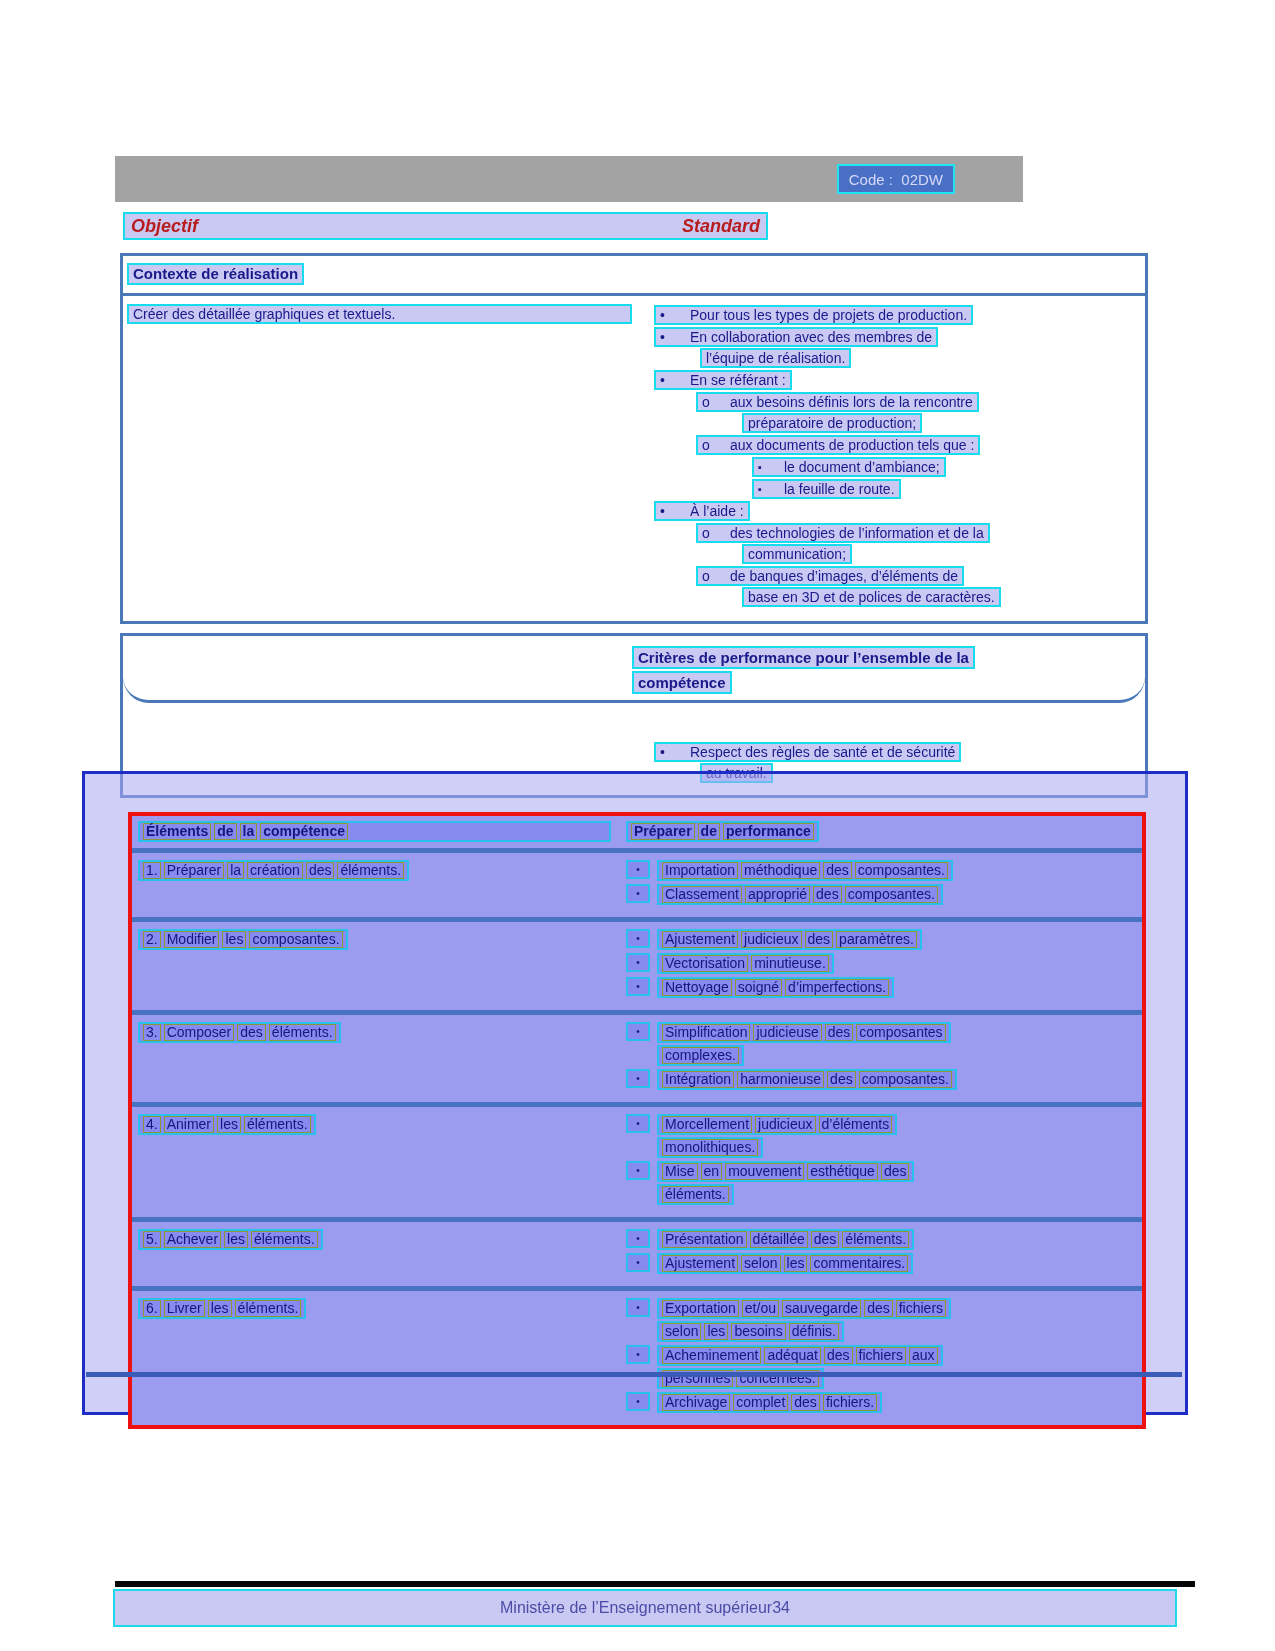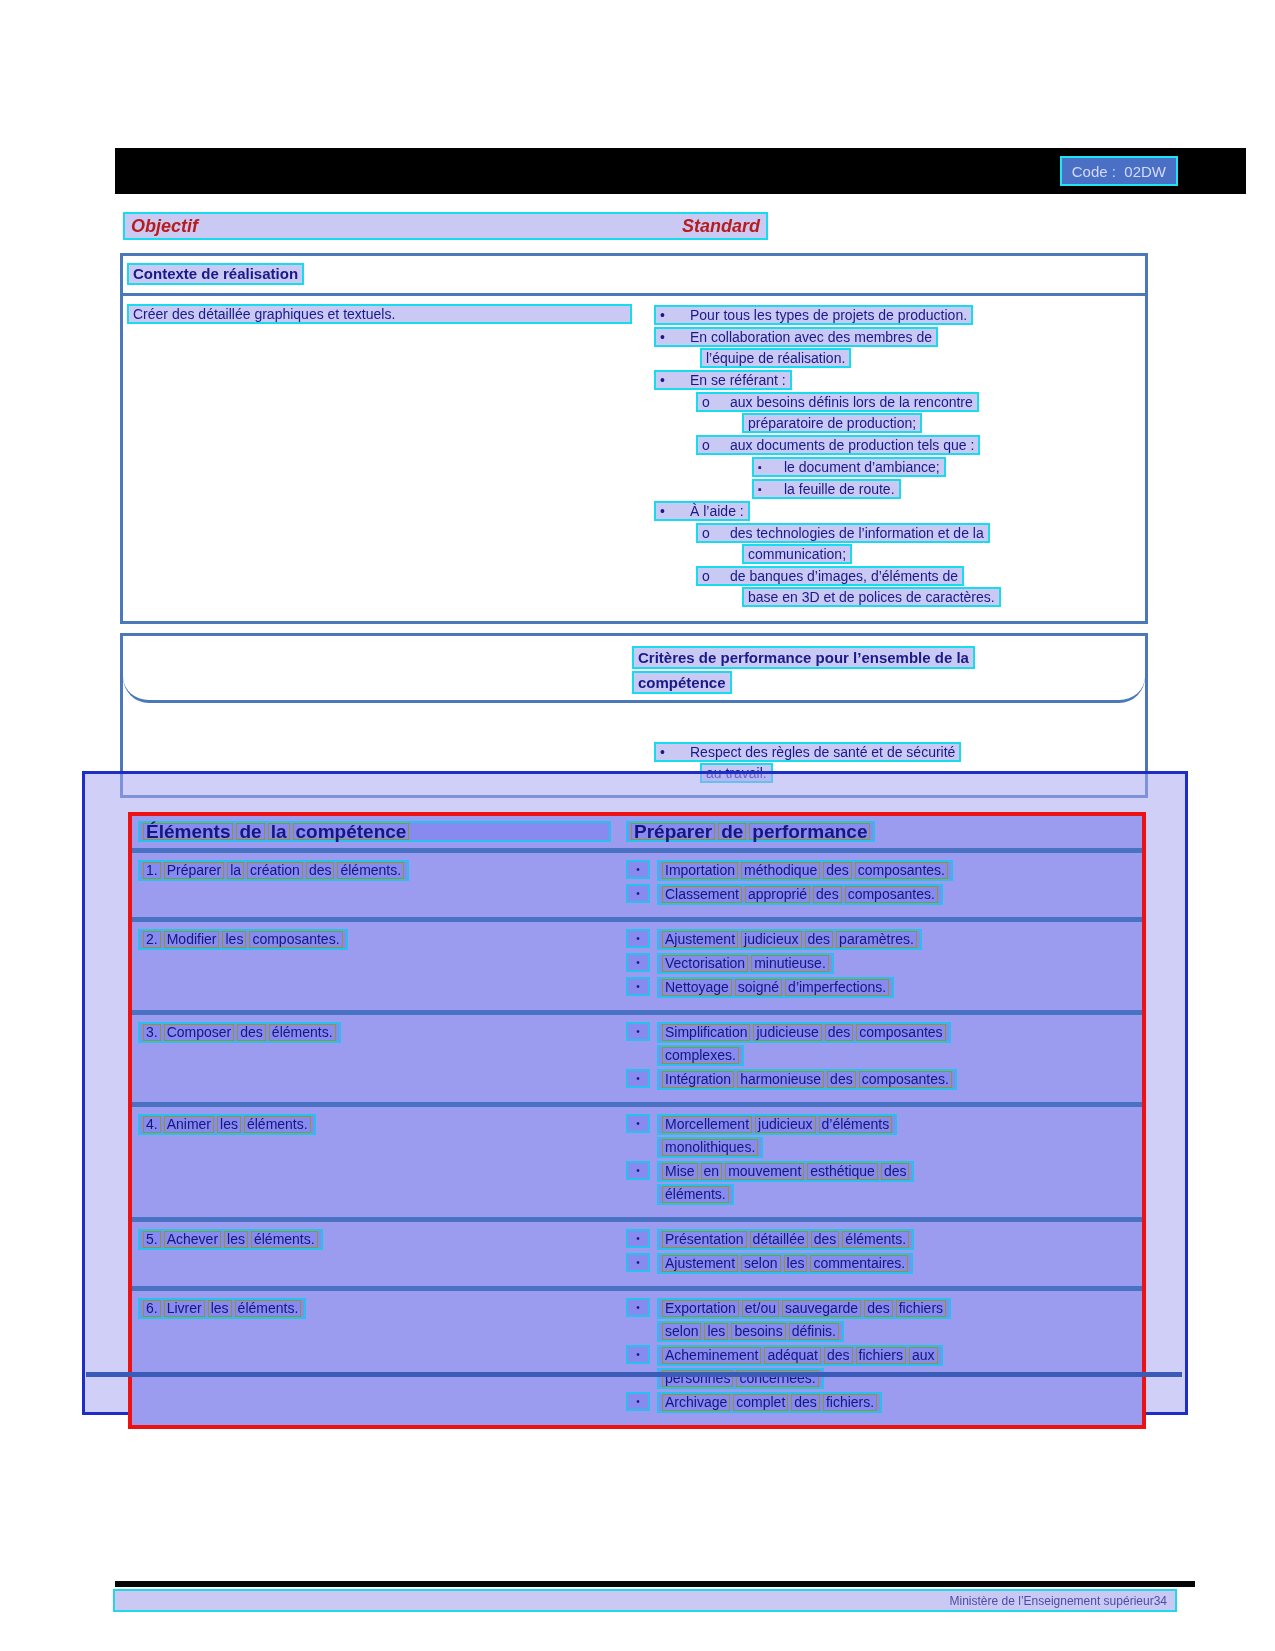--- a/index.html
+++ b/index.html
@@ -1,21 +1,21 @@
 <!DOCTYPE html>
 <html><head>
 <meta charset="utf-8">
 <style>
   html,body{margin:0;padding:0;}
   body{
     width:1275px;height:1651px;position:relative;background:#ffffff;
     font-family:"Liberation Sans",sans-serif;overflow:hidden;
   }
   
-  .header-bar{position:absolute;left:115px;top:148px;width:1131px;height:46px;background:#000000;}
+  .header-bar{position:absolute;left:115px;top:156px;width:908px;height:46px;background:#a3a3a3;}
   .code-box{position:absolute;right:68px;top:8px;height:26px;display:flex;align-items:center;
     background:#4a70c6;border:2px solid #1fe4f2;color:#d6d9f8;font-size:15px;padding:0 10px;white-space:pre;}
   
   .obj-row{position:absolute;left:123px;top:212px;width:629px;height:24px;background:#c9c9f4;
     border:2px solid #16dcee;display:flex;justify-content:space-between;align-items:center;
     padding:0 6px;font-size:18px;font-weight:bold;font-style:italic;color:#b91c1c;}
   
   .tbl{position:absolute;background:#ffffff;border:3px solid #4a78b8;box-sizing:border-box;}
   .t1{left:120px;top:253px;width:1028px;}
   .t2{left:120px;top:633px;width:1028px;}
@@ -44,34 +44,34 @@
     background:rgba(168,168,243,0.55);border:3px solid #1d2dc6;z-index:5;}
   
   .t3{position:absolute;left:128px;top:812px;width:1010px;min-height:545px;background:#9b9bf0;
     border:4px solid #ee1111;z-index:6;color:#16167e;box-sizing:content-box;}
   .t3 .grid3{display:grid;grid-template-columns:488px 1fr;}
   .t3-header{padding:5px 6px 6px 6px;}
   .t3 .row{padding:6px 6px 9px 6px;}
   .rl{display:inline-flex;flex-wrap:wrap;gap:3px;background:rgba(116,122,235,0.5);
     border:2px solid #29c0ee;padding:0 3px;width:fit-content;line-height:15px;font-size:14px;color:#16167e;}
   .rl .w{border:1px solid #8f9533;padding:0 2px;}
-  .t3-header .rl{font-weight:bold;font-size:19px;}
+  .t3-header .rl{font-weight:bold;font-size:14px;}
   .t3-header .rl.fullw{width:97%;}
   .sep{height:5px;background:#4a72c2;}
   .crit{display:flex;align-items:flex-start;margin:1px 0 3px 0;}
   .bsq{flex:0 0 auto;width:20px;height:15px;border:2px solid #29c0ee;background:rgba(116,122,235,0.5);
     display:flex;align-items:center;justify-content:center;font-size:10px;margin-right:7px;color:#16167e;}
   .clines{display:flex;flex-direction:column;gap:2px;}
   .cl .rl{margin-top:1px;}
   .shadow{position:absolute;left:86px;top:1372px;width:1096px;height:5px;background:#3a5cb8;z-index:6;}
   
   .fline{position:absolute;left:115px;top:1581px;width:1080px;height:6px;background:#060606;}
-  .fbar{position:absolute;left:113px;top:1589px;width:1064px;height:23px;background:#c9c9f4;
-    border:2px solid #1fd8ea;display:flex;justify-content:flex-end;align-items:center;
-    padding:0 8px;font-size:12px;color:#4c4ca6;box-sizing:border-box;}
+  .fbar{position:absolute;left:113px;top:1589px;width:1064px;height:38px;background:#c9c9f4;
+    border:2px solid #1fd8ea;display:flex;justify-content:center;align-items:center;
+    padding:0 8px;font-size:16px;color:#4c4ca6;box-sizing:border-box;}
 </style>
 </head>
 <body>
 
 <div>
 
   <div class="header-bar">
     <div class="code-box">
       <span>Code :  02DW</span>
     </div>

